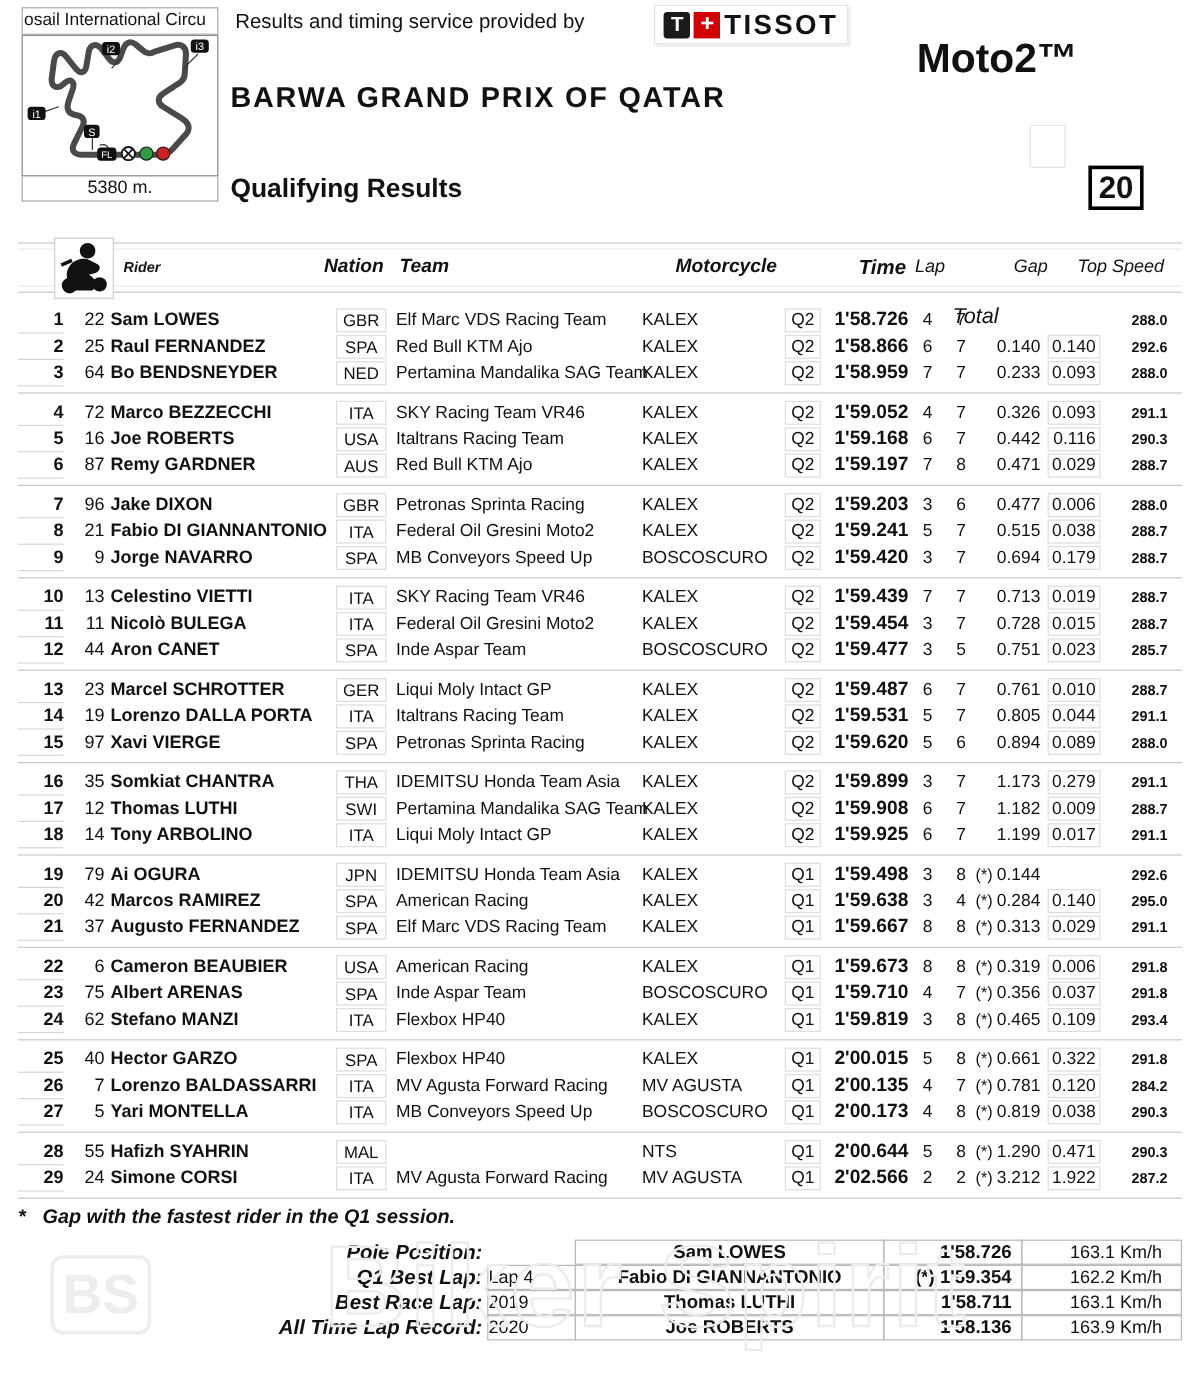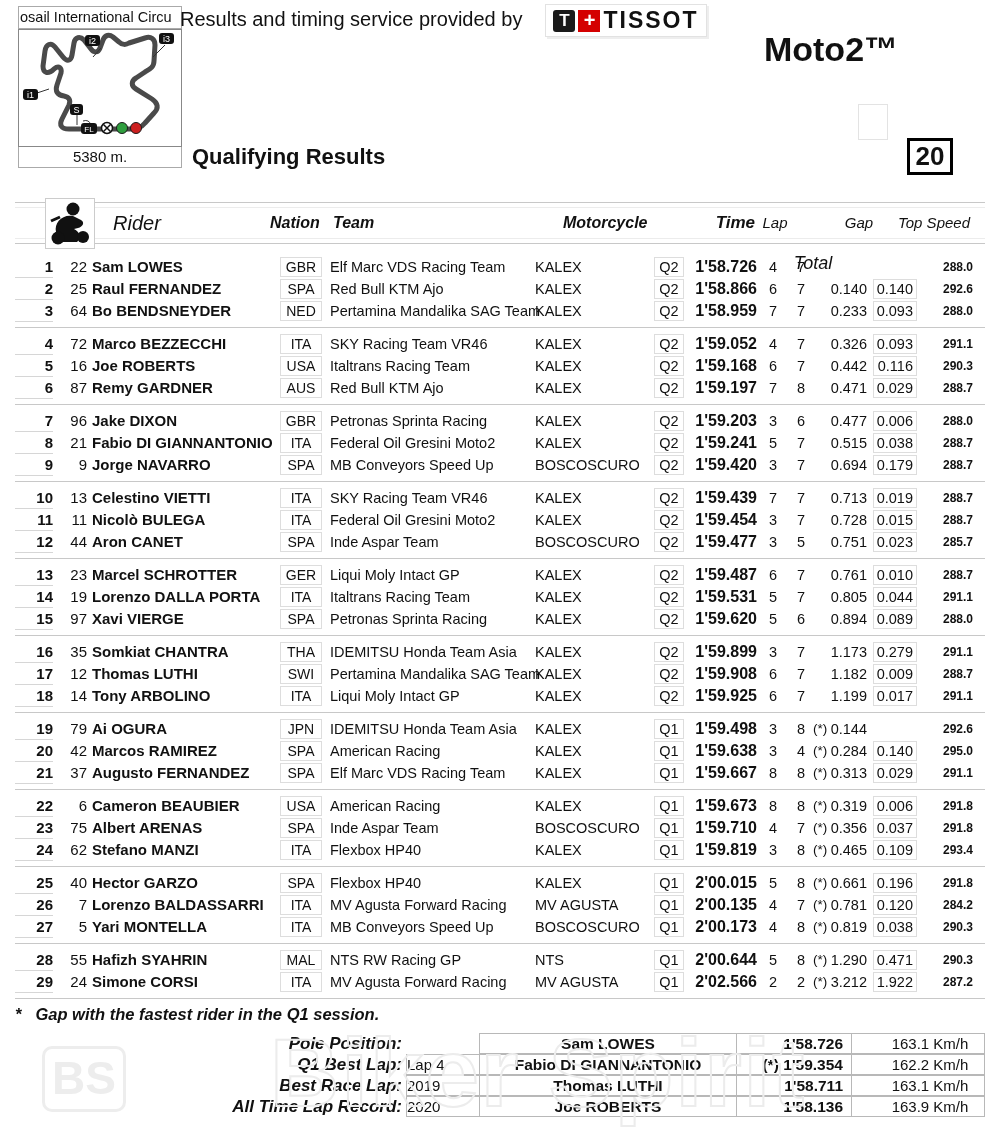--- a/index.html
+++ b/index.html
@@ -10,21 +10,21 @@
   
   .circuit-panel { position:absolute; left:18px; top:6px; width:164px; }
   .circuit-name {
     height:21px; line-height:21px; border:1px solid #aaa; font-size:14.5px;
     white-space:nowrap; overflow:hidden; padding-left:1px; background:#fff;
   }
   .circuit-map { height:116px; border:1px solid #888; position:relative; background:#fff; }
   .circuit-map svg { position:absolute; left:0; top:0; }
   .circuit-length { height:20px; line-height:20px; border:1px solid #aaa; border-top:none; text-align:center; font-size:15px; }
   
-  .provider { position:absolute; left:180px; top:8px; font-size:20px; }
+  .provider { position:absolute; left:196px; top:8px; font-size:17px; }
   .tissot {
     position:absolute; left:545px; top:4px; width:160px; height:31px;
     border:1px solid #e2e2e2; box-shadow:2px 2px 0 #eee; background:#fff;
     display:flex; align-items:center; justify-content:center; gap:3px;
   }
   .tissot-t {
     width:22px; height:22px; background:#1a1a1a; color:#fff; font-weight:bold;
     font-size:17px; text-align:center; line-height:22px; border-radius:3px;
   }
   .tissot-plus {
@@ -46,21 +46,21 @@
     position:relative; height:40px;
     border-top:1px solid #c8c8c8; border-bottom:1px solid #c8c8c8;
   }
   .thead::before { content:""; position:absolute; left:0; right:0; top:4px; height:1px; background:#ececec; }
   .thead::after  { content:""; position:absolute; left:0; right:0; bottom:4px; height:1px; background:#ececec; }
   .rider-icon-box {
     position:absolute; left:30px; top:-5px; width:48px; height:49px;
     border:1px solid #ccc; background:#fff; z-index:2;
   }
   .thead span { position:absolute; top:8px; line-height:24px; font-style:italic; white-space:nowrap; }
-  .h-rider  { left:98px;  font-weight:normal; font-size:20px; }
+  .h-rider  { left:88px;  font-weight:bold; font-size:12px; }
   .h-nation { left:255px; font-weight:bold; font-size:16px; }
   .h-team   { left:318px; font-weight:bold; font-size:16px; }
   .h-bike   { left:548px; font-weight:bold; font-size:16px; }
   .h-time   { left:655px; width:85px; text-align:right; font-weight:bold; font-size:17px; }
   .h-lap    { left:744px; width:32px; text-align:center; font-size:15px; }
   .h-total  { left:776px; width:44px; text-align:center; font-size:18px;margin-top:40px; }
   .h-gap    { left:822px; width:44px; text-align:center; font-size:15px; }
   .h-speed  { left:855px; width:100px; text-align:right; font-size:15px; }
   .tbody { margin-top:12px; border-bottom:1px solid #c8c8c8; padding-bottom:5px; }
   .group + .group { border-top:1px solid #c8c8c8; margin-top:5px; padding-top:5px; }
@@ -161,20 +161,21 @@
     </div>
     <div class="circuit-length">5380 m.</div>
   </div>
 
   <div class="provider">Results and timing service provided by</div>
   <div class="tissot">
     <span class="tissot-t">T</span>
     <span class="tissot-plus">+</span>
     <span class="tissot-word">TISSOT</span>
   </div>
+  <div class="event-title">BARWA GRAND PRIX OF QATAR</div>
   <div class="session-title">Qualifying Results</div>
   <div class="class-title">Moto2™</div>
   <div class="mini-box"></div>
   <div class="page-box">20</div>
 
   <div class="results">
     <div class="thead">
       <div class="rider-icon-box">
         <svg width="46" height="47" viewBox="0 0 46 47">
           <circle cx="27" cy="10" r="6.5" fill="#111"></circle>
@@ -602,21 +603,21 @@
     <span class="c-name">Hector GARZO</span>
     <span class="c-nation">SPA</span>
     <span class="c-team">Flexbox HP40</span>
     <span class="c-bike">KALEX</span>
     <span class="c-session">Q1</span>
     <span class="c-time">2'00.015</span>
     <span class="c-lap">5</span>
     <span class="c-total">8</span>
     <span class="c-star">(*)</span>
     <span class="c-gap1">0.661</span>
-    <span class="c-gap2">0.196</span>
+    <span class="c-gap2">0.322</span>
     <span class="c-speed">291.8</span>
   </div>
           <div class="row">
     <span class="c-pos">26</span>
     <span class="c-num">7</span>
     <span class="c-name">Lorenzo BALDASSARRI</span>
     <span class="c-nation">ITA</span>
     <span class="c-team">MV Agusta Forward Racing</span>
     <span class="c-bike">MV AGUSTA</span>
     <span class="c-session">Q1</span>
@@ -644,21 +645,20 @@
     <span class="c-gap2">0.038</span>
     <span class="c-speed">290.3</span>
   </div>
         </div>
         <div class="group">
           <div class="row">
     <span class="c-pos">28</span>
     <span class="c-num">55</span>
     <span class="c-name">Hafizh SYAHRIN</span>
     <span class="c-nation">MAL</span>
-    <span class="c-team">NTS RW Racing GP</span>
     <span class="c-bike">NTS</span>
     <span class="c-session">Q1</span>
     <span class="c-time">2'00.644</span>
     <span class="c-lap">5</span>
     <span class="c-total">8</span>
     <span class="c-star">(*)</span>
     <span class="c-gap1">1.290</span>
     <span class="c-gap2">0.471</span>
     <span class="c-speed">290.3</span>
   </div>

